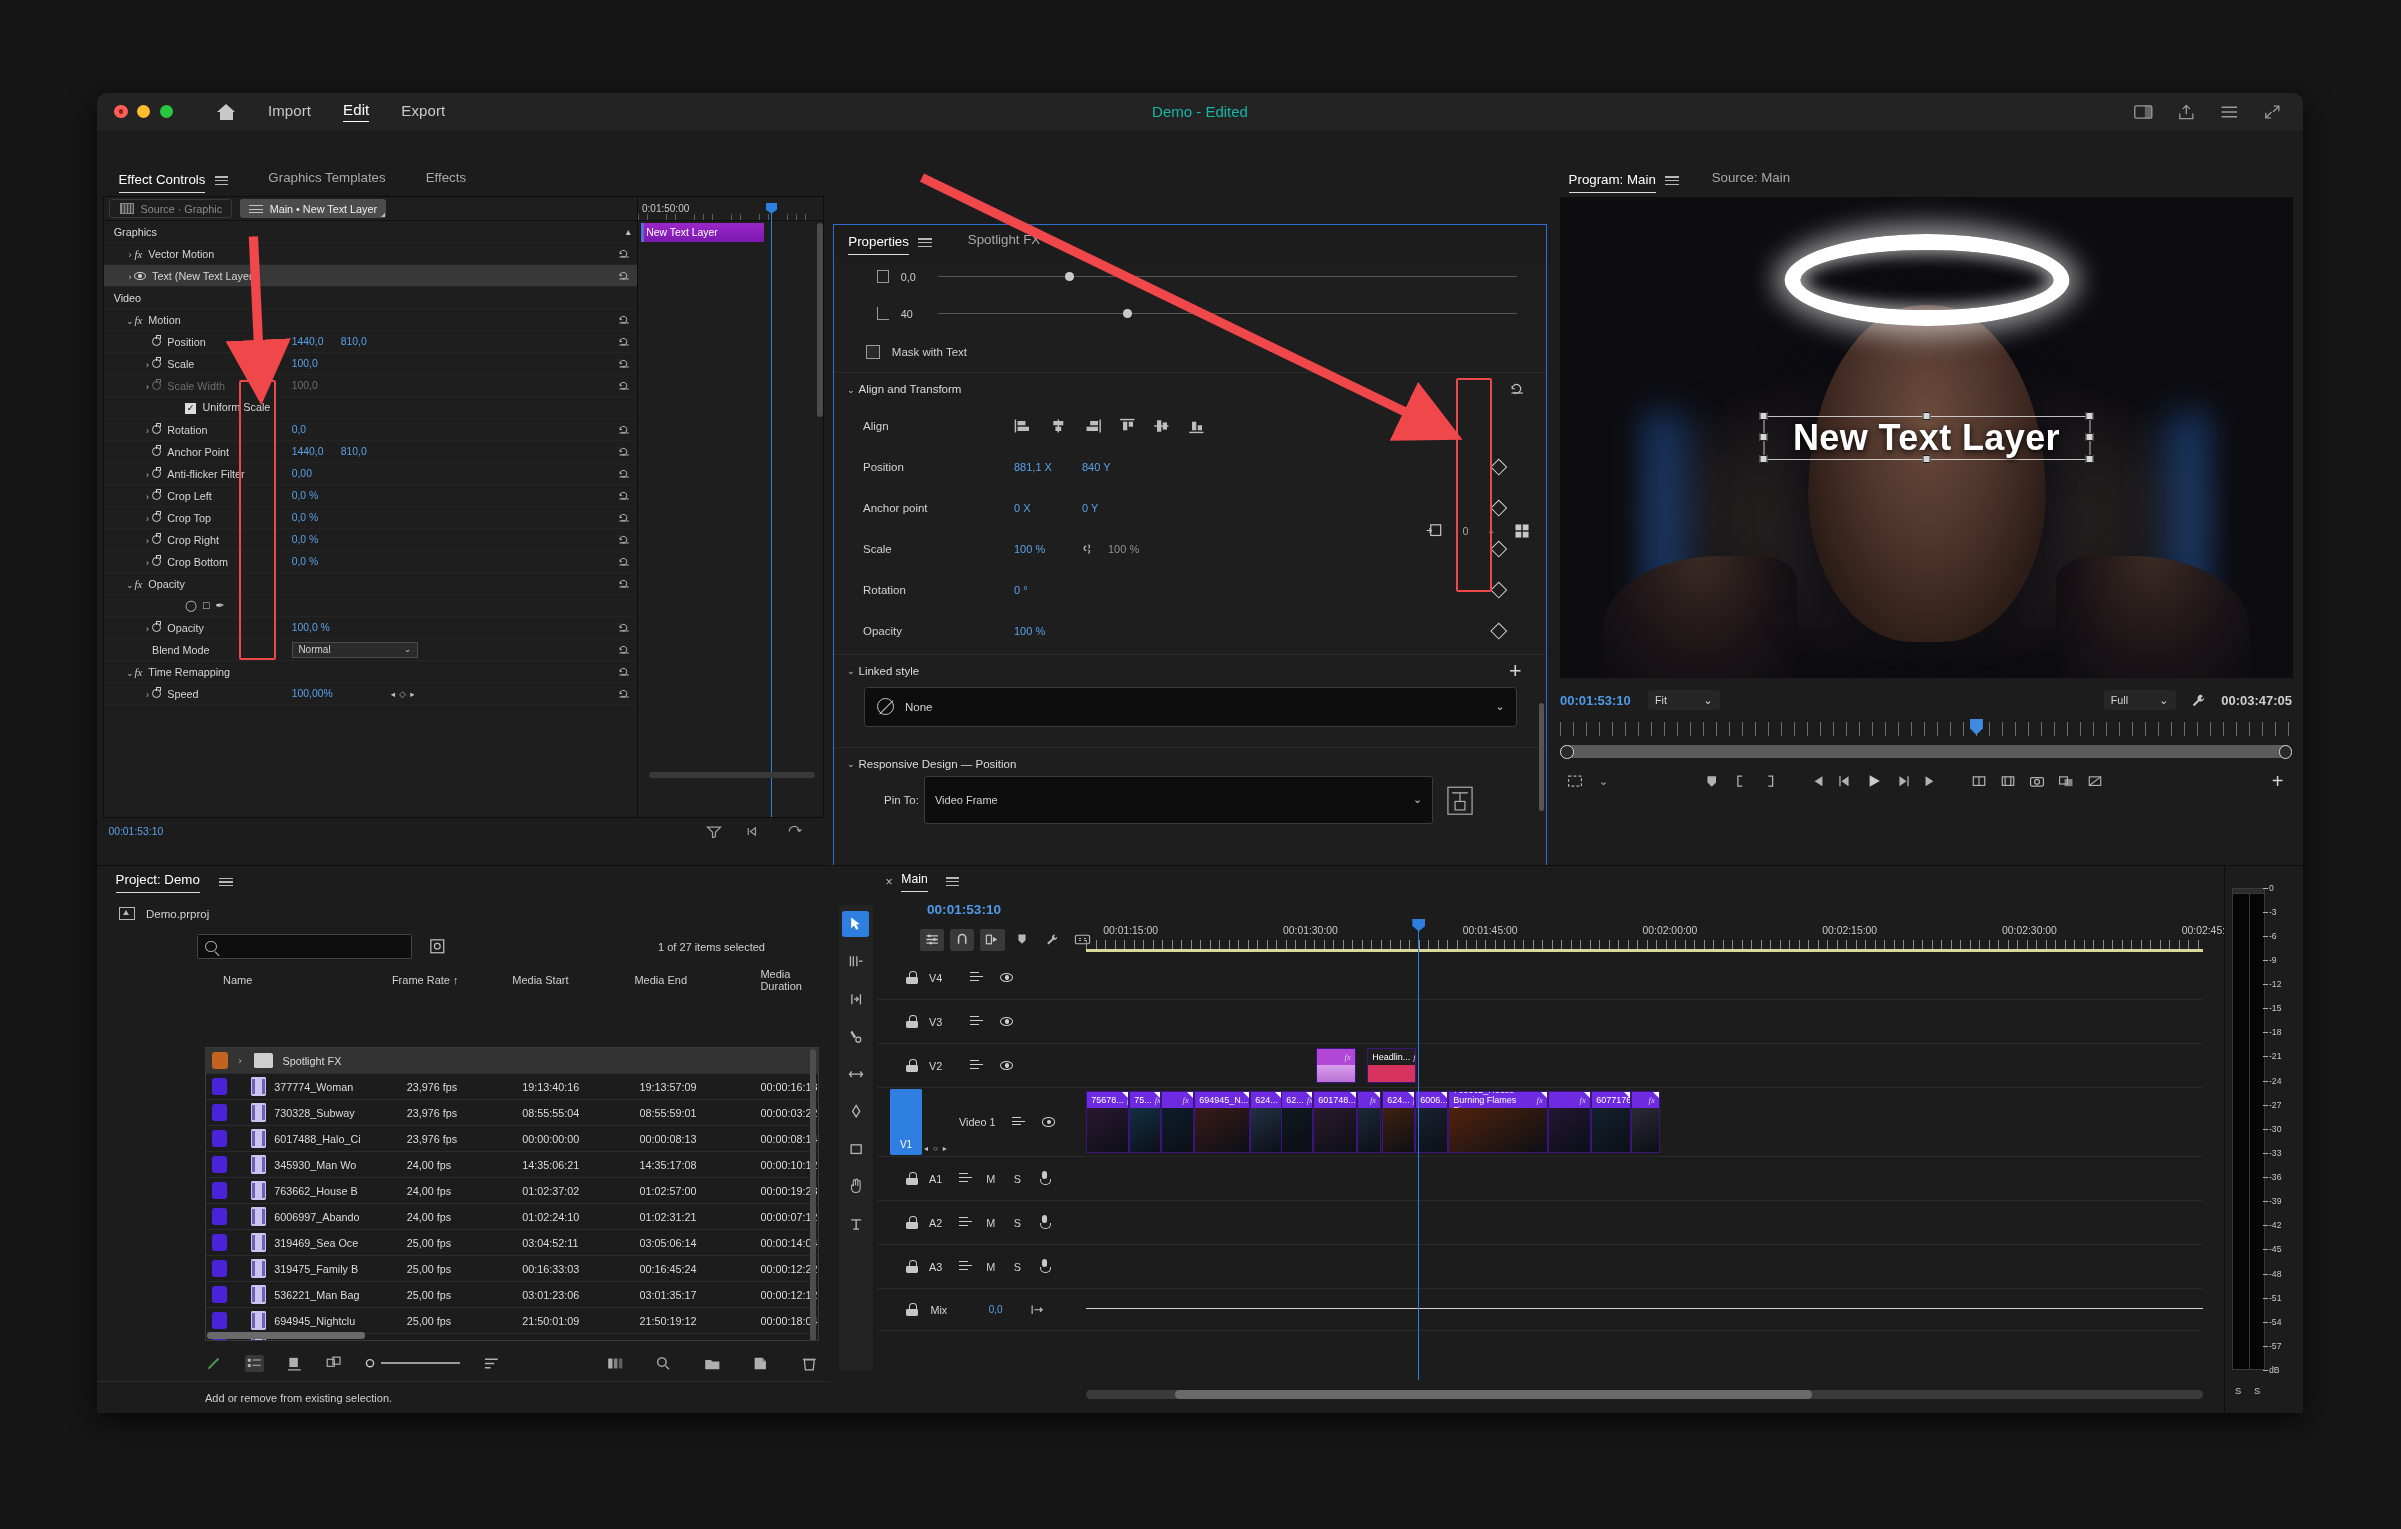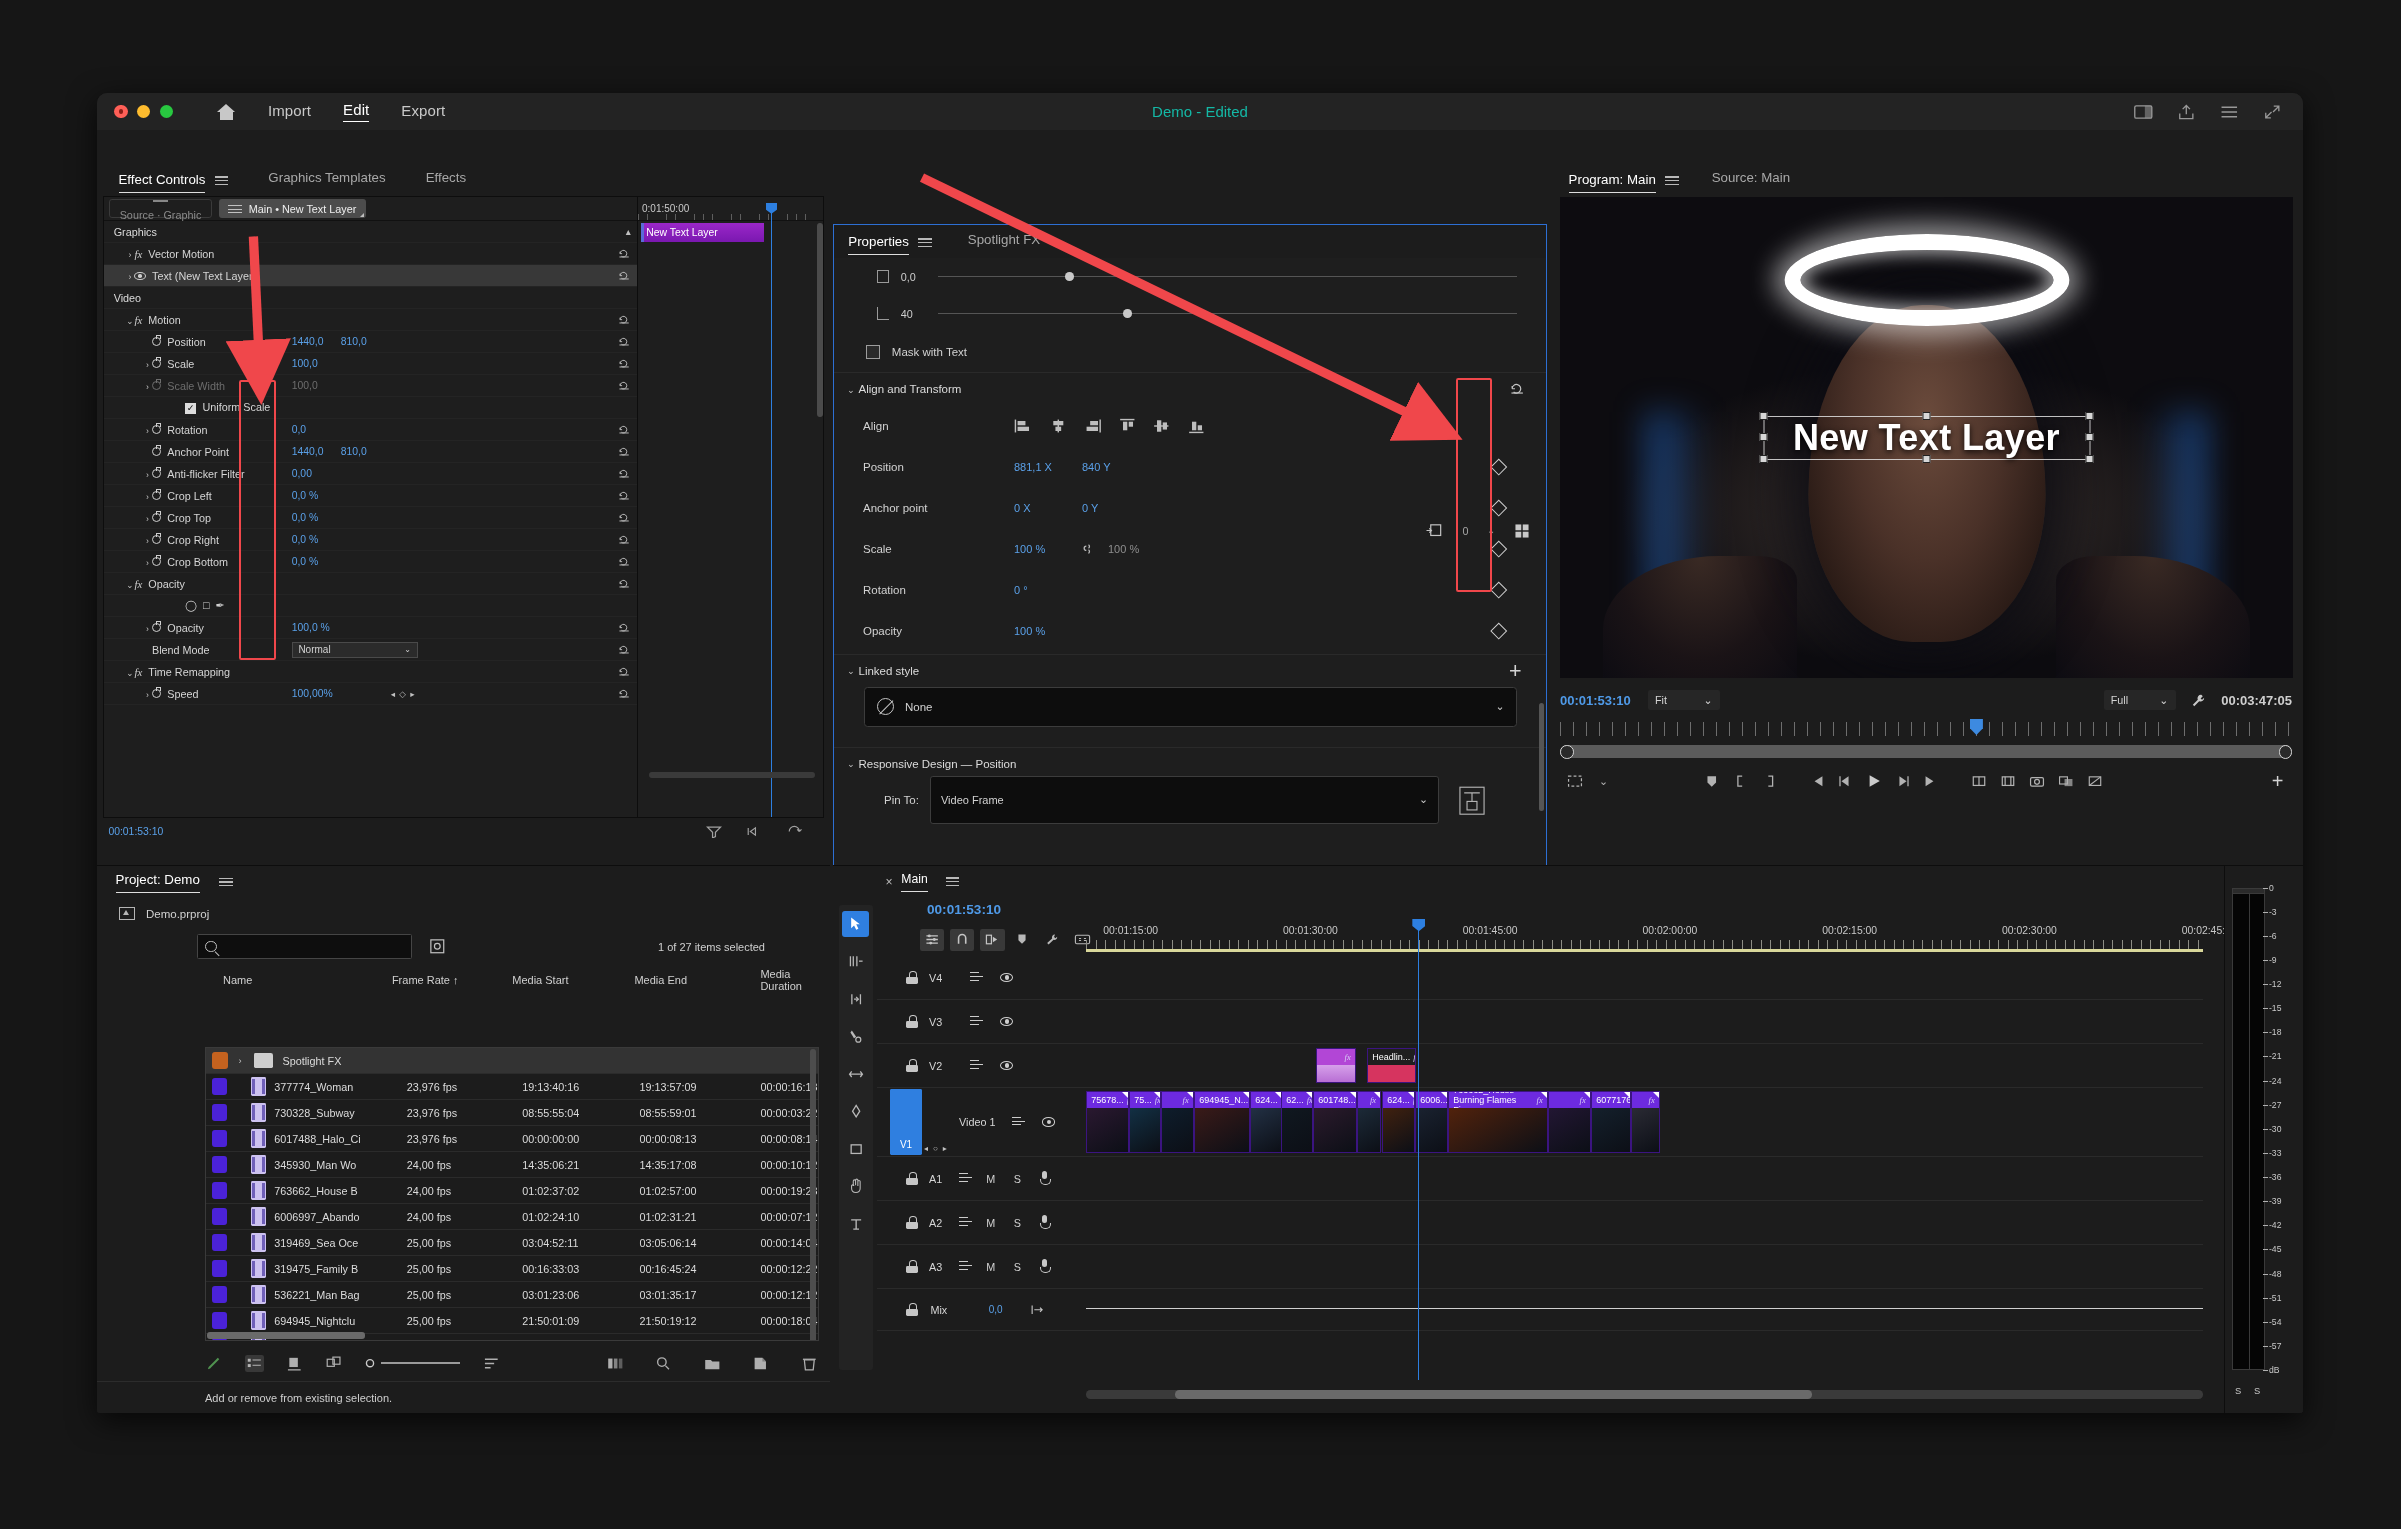--- a/index.html
+++ b/index.html
@@ -36,21 +36,21 @@
   .hbg i:nth-child(1){top:0}.hbg i:nth-child(2){top:3.6px}.hbg i:nth-child(3){top:7.2px}
 
   
   .ec { position:absolute; left:0; top:70px; width:733px; height:689px; background:#1c1c1c; }
   .ec-tabs { height:33px; display:flex; align-items:center; gap:40px; padding-left:21.5px; }
   .ec-body { position:absolute; top:33px; left:5.7px; right:5.7px; bottom:34px;
              border:0.7px solid #0d0d0d; background:#1e1e1e; display:flex; }
   .ec-left { width:534px; border-right:0.7px solid #0d0d0d; position:relative; }
   .ec-clipbar { height:24.4px; display:flex; align-items:center; gap:7.2px; padding:0 5.7px; border-bottom:0.7px solid #111;}
   .chip { display:flex; align-items:center; gap:6.5px; height:18.6px; padding:0 9.3px; border-radius:2.9px; font-size:10.8px; }
-  .chip.dim { color:#8b8b8b; border:0.7px solid #3a3a3a;flex-direction:column; }
+  .chip.dim { color:#8b8b8b; border:0.7px solid #3a3a3a; }
   .chip.sel { color:#efefef; background:#4c4c4c; position:relative; }
   .chip.sel::after{content:'';position:absolute;right:1.4px;bottom:1.4px;border-left:4.3px solid transparent;border-top:4.3px solid transparent;border-bottom:4.3px solid #bdbdbd;}
   .ic-src,.ic-seq { width:14.3px;height:11.5px; position:relative; opacity:.85;}
   .ic-src{background:repeating-linear-gradient(to right,#9a9a9a 0 1.4px,transparent 1.4px 2.9px),#4a4a4a;border:0.7px solid #9a9a9a;}
   .ic-seq{background:linear-gradient(#d6d6d6,#d6d6d6) 0 2.2px/100% 1.4px no-repeat,
         linear-gradient(#d6d6d6,#d6d6d6) 0 5.7px/100% 1.4px no-repeat,
         linear-gradient(#d6d6d6,#d6d6d6) 0 9.3px/100% 1.4px no-repeat;}
 
   .prow { display:flex; align-items:center; height:22px; font-size:10.8px; color:#d5d5d5;
           border-bottom:0.7px solid #242424; position:relative; }
@@ -102,21 +102,21 @@
   .prrow .v { color:#5aa0e8; font-size:11px; }
   .prrow .v.grey { color:#8e8e8e; }
   .kfh { position:absolute; right:42px; width:11.5px;height:11.5px; border:1.1px solid #cfcfcf; transform:rotate(45deg); }
   .alignbtns { display:flex; gap:16px; }
   .ab { width:18.6px;height:16px; opacity:.9; }
   .lsbox { margin:0 29px 0 30px; height:40px; background:#0d0d0d; border:0.7px solid #3c3c3c; border-radius:3.6px;
            display:flex; align-items:center; padding:0 11.5px; font-size:11.5px; color:#d2d2d2; }
   .nocircle { width:17px;height:17px;border:1.4px solid #c5c5c5;border-radius:50%; position:relative; margin-right:11.5px;}
   .nocircle::after{content:'';position:absolute;left:-0.7px;top:7.2px;width:18.6px;height:1.4px;background:#c5c5c5;transform:rotate(-45deg);}
   .dd { margin-left:auto; color:#c9c9c9; font-size:10.8px;}
-  .pinrow { display:flex; align-items:center; padding-left:50px; height:40px; gap:11px; }
+  .pinrow { display:flex; align-items:center; padding-left:50px; height:40px; gap:5px; }
   .pinsel { flex:1; max-width:509px; height:48px; background:#0d0d0d;border:0.7px solid #3c3c3c;border-radius:2.9px;
             display:flex;align-items:center;padding:0 10px;font-size:11px;color:#d2d2d2;}
   .pr-vsb{position:absolute;right:2.2px;top:445px;width:5px;height:108px;background:#555;border-radius:2.9px;}
 
   
   .prog { position:absolute; left:1453px; top:70px; width:752px; height:689px; background:#1c1c1c;}
   .prog-tabs { height:33px; display:flex; align-items:center; gap:33px; padding-left:18.6px;}
   .prog-view { position:absolute; left:10px; top:34px; width:733px; height:481px; background:#000; overflow:hidden;}
   .pv-img { position:absolute; inset:0; background:
       radial-gradient(ellipse 52% 40% at 50% 66%, #3d3430 0%, #241f1f 45%, #0d0c10 80%),

